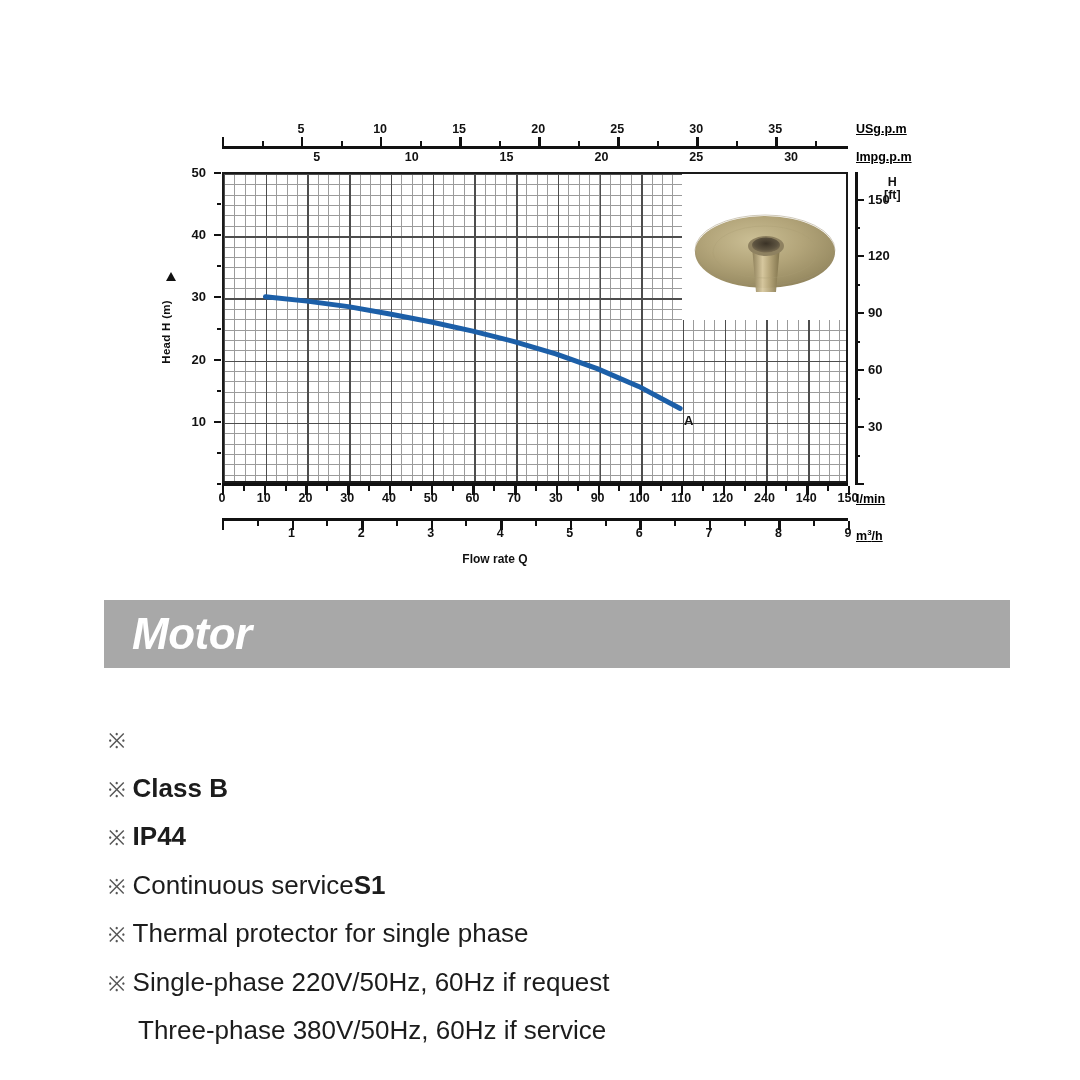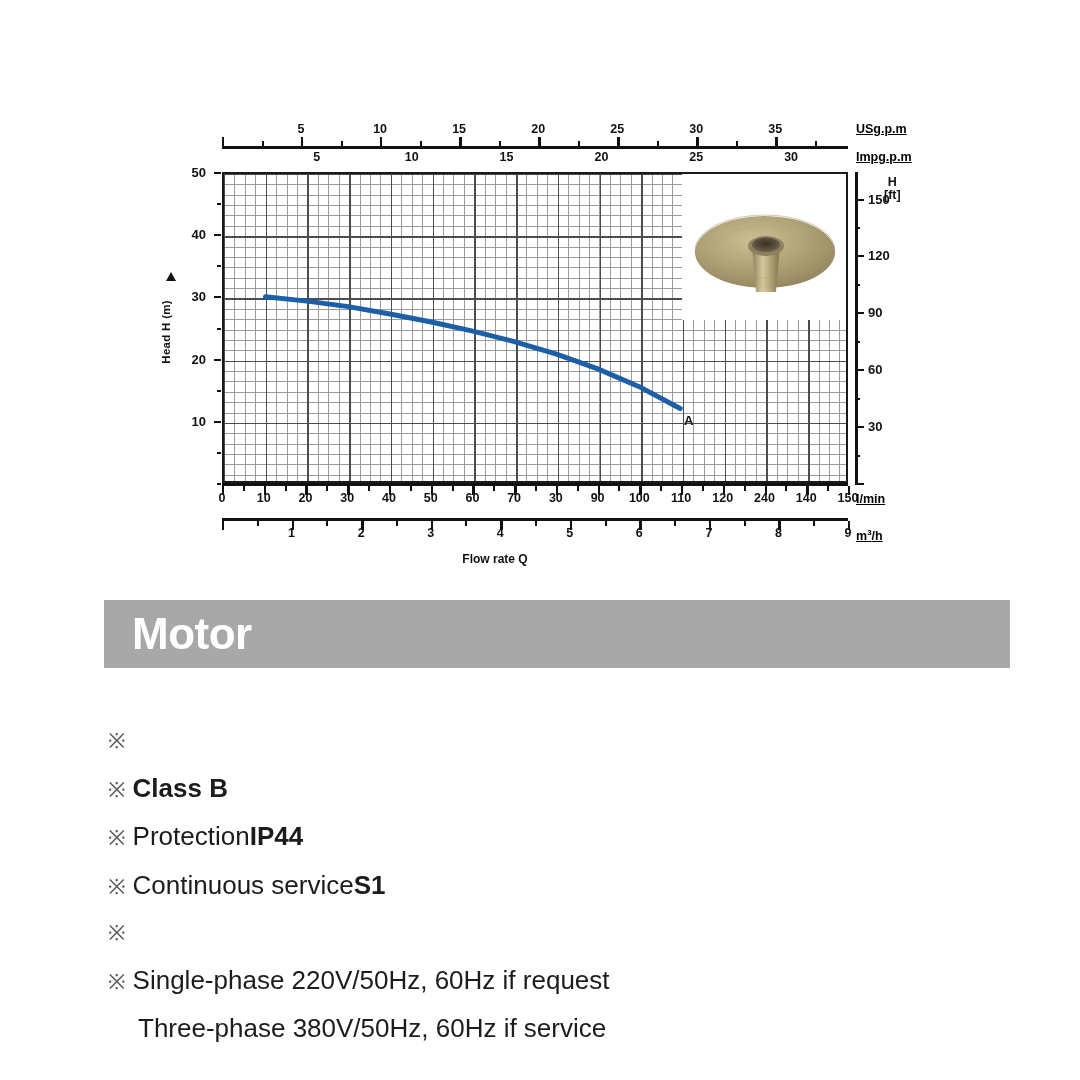--- a/index.html
+++ b/index.html
@@ -108,21 +108,21 @@
     color:#111;line-height:1.05;text-align:center;
   }
 
   
   .motor-bar{
     position:absolute;left:104px;top:600px;width:906px;height:68px;
     background:#a8a8a8;
   }
   .motor-bar .txt{
     position:absolute;left:28px;top:50%;transform:translateY(-50%);
-    font-size:44px;font-weight:bold;color:#ffffff;letter-spacing:-0.5px;
+    font-size:44px;font-weight:bold;color:#ffffff;letter-spacing:-0.5px;font-style:italic;
   }
 
   .spec-list{position:absolute;left:108px;top:718px;width:900px;}
   .spec{
     display:flex;align-items:baseline;
     font-size:26px;line-height:46.5px;color:#1c1c1c;font-weight:400;
     white-space:nowrap;
   }
   .spec .mark{font-size:21px;margin-right:7px;color:#555;}
   .spec b{font-weight:bold;}
@@ -372,30 +372,30 @@
   <div class="spec-list" id="spec-list">
       <div class="spec">
         <span class="mark">※</span>
       </div>
       <div class="spec">
         <span class="mark">※</span>
         <b>Class B</b>
       </div>
       <div class="spec">
         <span class="mark">※</span>
-        <span>Protection </span>
         <b>IP44</b>
       </div>
       <div class="spec">
         <span class="mark">※</span>
         <span>Continuous service </span>
         <b>S1</b>
       </div>
       <div class="spec">
         <span class="mark">※</span>
+        <span>Thermal protector for single phase</span>
       </div>
       <div class="spec">
         <span class="mark">※</span>
         <span>Single-phase 220V/50Hz, 60Hz if request</span>
       </div>
       <div class="spec cont">
         <span>Three-phase  380V/50Hz, 60Hz if service</span>
       </div>
     </div>
 

